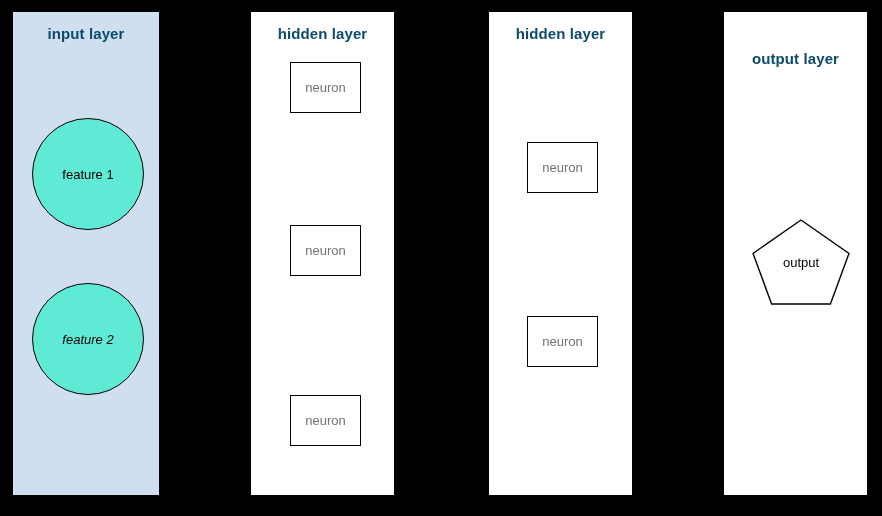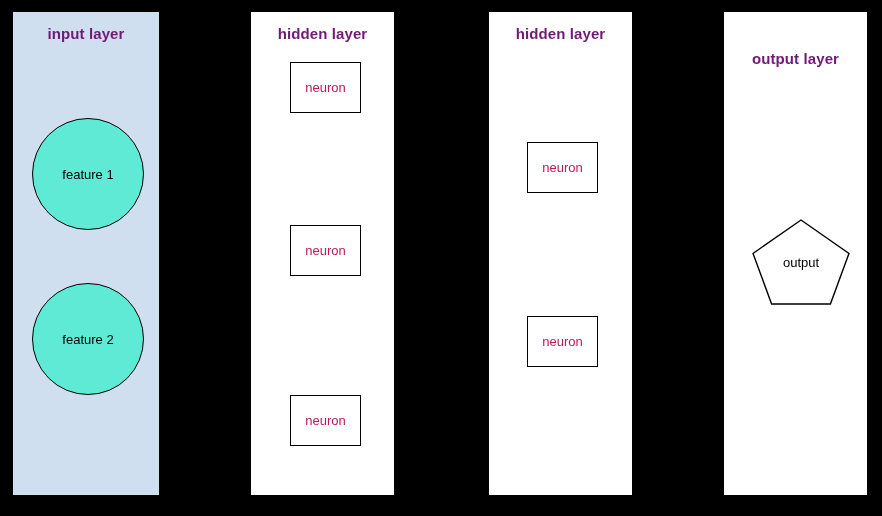--- a/index.html
+++ b/index.html
@@ -21,21 +21,21 @@
     box-sizing: border-box;
     border: 1px solid #000000;
   }
   .layer-title {
     position: absolute;
     left: 0;
     right: 0;
     text-align: center;
     font-size: 15px;
     font-weight: bold;
-    color: #701a75;
+    color: #0c4a6e;
     letter-spacing: 0.1px;
   }
   .node-circle {
     position: absolute;
     box-sizing: border-box;
     border: 1.4px solid #000000;
     border-radius: 50%;
     background: #5eead4;
     display: flex;
     align-items: center;
@@ -45,21 +45,21 @@
   }
   .node-box {
     position: absolute;
     box-sizing: border-box;
     border: 1.4px solid #000000;
     background: #ffffff;
     display: flex;
     align-items: center;
     justify-content: center;
     font-size: 13px;
-    color: #be185d;
+    color: #737373;
   }
   .node-pentagon {
     position: absolute;
     display: flex;
     align-items: center;
     justify-content: center;
     font-size: 13px;
     color: #000000;
   }
   .node-pentagon .pent-label {
@@ -123,21 +123,21 @@
       <div class="gap-mask" style="left: 0px; top: 496px; width: 882px; height: 20px;"></div>
     </div>
 
   <div id="panels">
       <div class="layer-panel" style="left: 12px; top: 11px; width: 148px; height: 485px; background: rgb(207, 223, 240);">
         <div class="layer-title" style="top: 13px;">input layer</div>
       </div>
       <div class="node-circle" style="left: 32px; top: 118px; width: 112px; height: 112px;">
         <span>feature 1</span>
       </div>
-      <div class="node-circle" style="left: 32px; top: 283px; width: 112px; height: 112px;">
+      <div class="node-circle" style="left: 32px; top: 283px; width: 112px; height: 112px; font-style: italic;">
         <span>feature 2</span>
       </div>
       <div class="layer-panel" style="left: 250px; top: 11px; width: 145px; height: 485px; background: rgb(255, 255, 255);">
         <div class="layer-title" style="top: 13px;">hidden layer</div>
       </div>
       <div class="node-box" style="left: 290px; top: 62px; width: 71px; height: 51px;">
         <span>neuron</span>
       </div>
       <div class="node-box" style="left: 290px; top: 225px; width: 71px; height: 51px;">
         <span>neuron</span>

